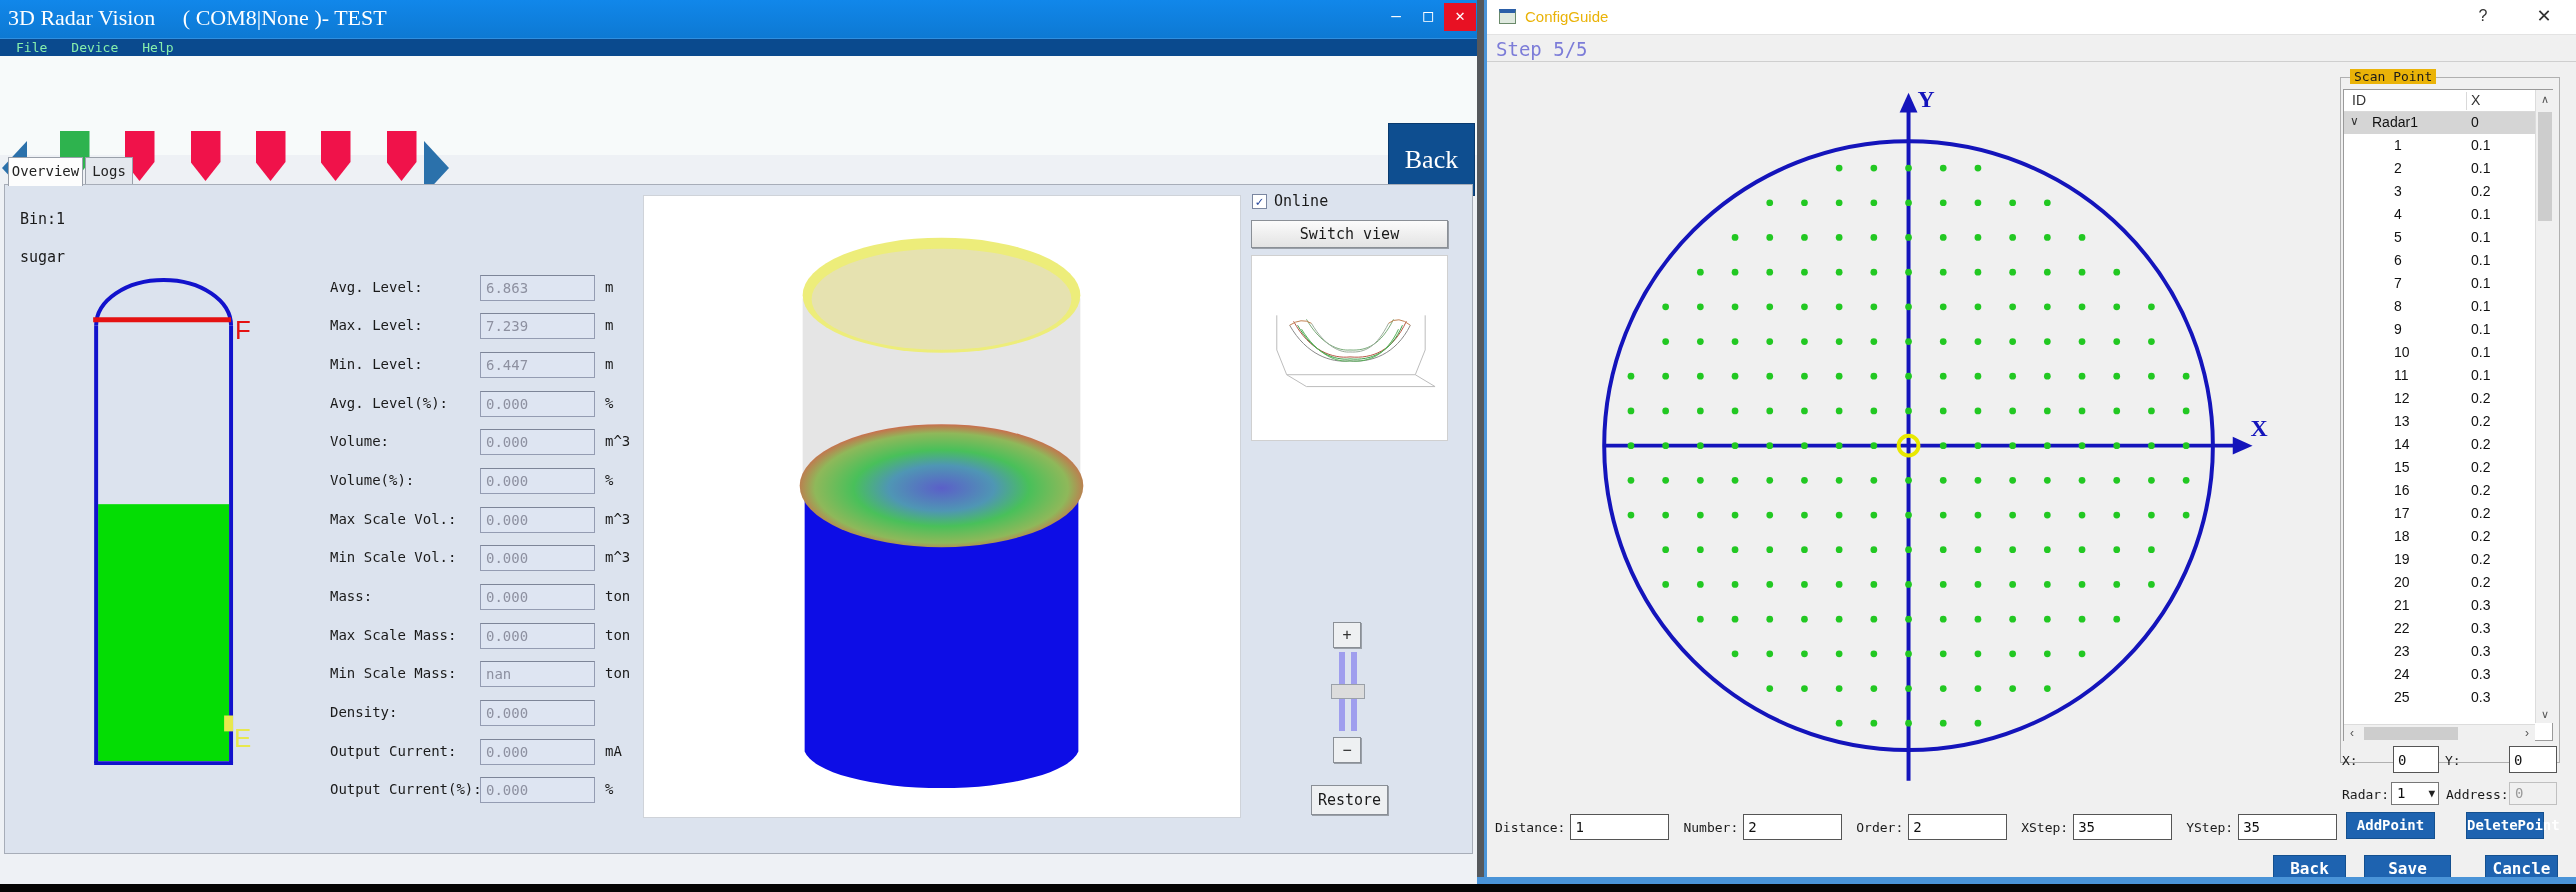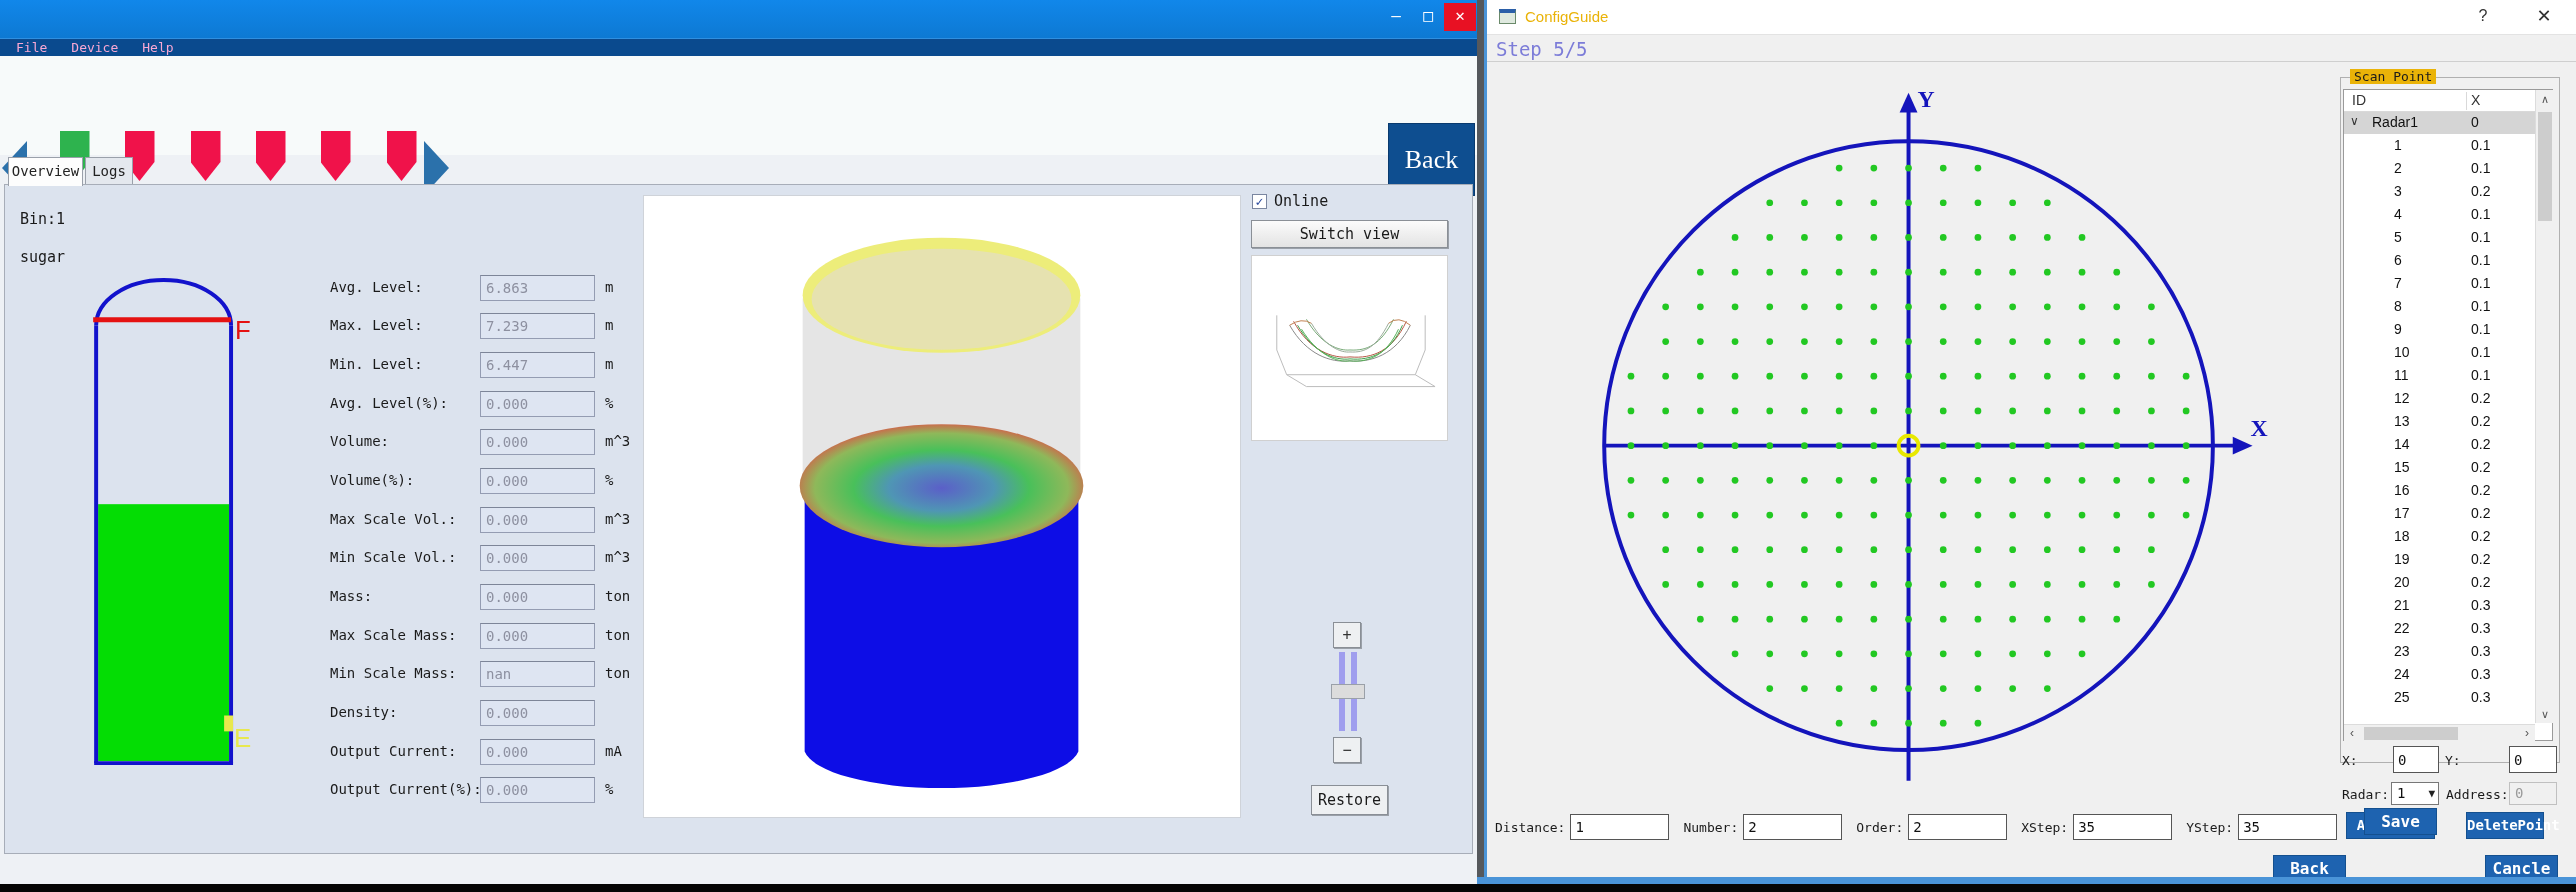--- a/index.html
+++ b/index.html
@@ -14,21 +14,21 @@
   #left-window { left:0; top:0; width:1477px; height:884px; background:#eef1f5; }
   #lw-titlebar { left:0; top:0; width:1477px; height:38px;
     background:linear-gradient(#1187ea,#0d79d3); color:#fff; }
   #lw-title { left:8px; top:5px; font-size:22px; color:#fff; white-space:pre; }
   .winbtn { top:3px; width:28px; height:28px; text-align:center; line-height:26px;
     color:#fff; font-size:16px; }
   #lw-min { left:1382px; } #lw-max { left:1414px; }
   #lw-close { left:1444px; width:32px; background:#e81123; }
   #lw-menubar { left:0; top:38px; width:1477px; height:18px; background:#0a4a8e;
     border-top:1px solid #2f8fe0; display:flex; align-items:center; padding-left:6px; gap:4px; }
-  .menu-item { color:#f9a8d4; font-size:13px; padding:0 10px; }
+  .menu-item { color:#86efac; font-size:13px; padding:0 10px; }
   #lw-toolbar { left:0; top:56px; width:1477px; height:99px; background:#f7fafa; }
   .nav-arrow { top:85px; width:0; height:0; border-top:27px solid transparent;
     border-bottom:27px solid transparent; }
   #arrow-left { left:2px; border-right:25px solid #2b71ab; }
   #arrow-right { left:424px; border-left:25px solid #2b71ab; }
   .bin { top:75px; width:61px; text-align:center; }
   .bin-icon { width:30px; height:50px; margin:0 auto;
     clip-path:polygon(0 0,100% 0,100% 62%,50% 100%,0 62%); }
   .bin-label { margin-top:4px; font-size:15px; color:#111; }
   #back-button { left:1388px; top:67px; width:87px; height:73px; background:#0e4e90;
@@ -131,33 +131,34 @@
   #address-input { left:2509px; top:782px; width:48px; height:23px; background:#f0f0f0;
     border:1px solid #c0c0c0; color:#9a9a9a; font-size:14px; line-height:21px; padding-left:5px; }
   .blue-btn { background:#1e63b0; color:#fff; border:1px solid #14508f; text-align:center;
     font-weight:bold; font-family:"DejaVu Sans Mono", monospace; }
   #addpoint-button { left:2346px; top:812px; width:89px; height:27px; font-size:14px; line-height:25px; }
   #deletepoint-button { left:2466px; top:812px; width:78px; height:27px; font-size:14px; line-height:25px; }
   #params-row { left:1495px; top:813px; width:833px; height:28px; display:flex; align-items:center; gap:14px; }
   .param { display:flex; align-items:center; gap:5px; }
   .param .rw-input { width:99px; height:26px; }
   #rw-back-button { left:2273px; top:855px; width:73px; height:27px; font-size:16px; line-height:25px; }
-  #rw-save-button { left:2364px; top:808px; width:73px; height:27px; font-size:16px; line-height:25px; }
+  #rw-save-button { left:2364px; top:855px; width:87px; height:27px; font-size:16px; line-height:25px; }
   #rw-cancel-button { left:2485px; top:855px; width:73px; height:27px; font-size:16px; line-height:25px; }
   #rw-bottom-edge { left:1477px; top:877px; width:1099px; height:8px; background:#4a94d8; }
   #bottom-black { left:0; top:884px; width:2576px; height:8px; background:#050505; }
   #lw-bottom { left:0; top:855px; width:1477px; height:30px; background:#eef1f5; }
 </style>
 </head>
 <body>
 
 <div id="root">
 
   <div id="left-window" class="abs">
     <div id="lw-titlebar" class="abs"></div>
+    <div id="lw-title" class="abs serif">3D Radar Vision     ( COM8|None )- TEST</div>
     <div id="lw-min" class="abs winbtn">–</div>
     <div id="lw-max" class="abs winbtn">□</div>
     <div id="lw-close" class="abs winbtn">✕</div>
 
     <div id="lw-menubar" class="abs">
 
     <div class="menu-item">File</div>
         <div class="menu-item">Device</div>
         <div class="menu-item">Help</div>
       </div>

